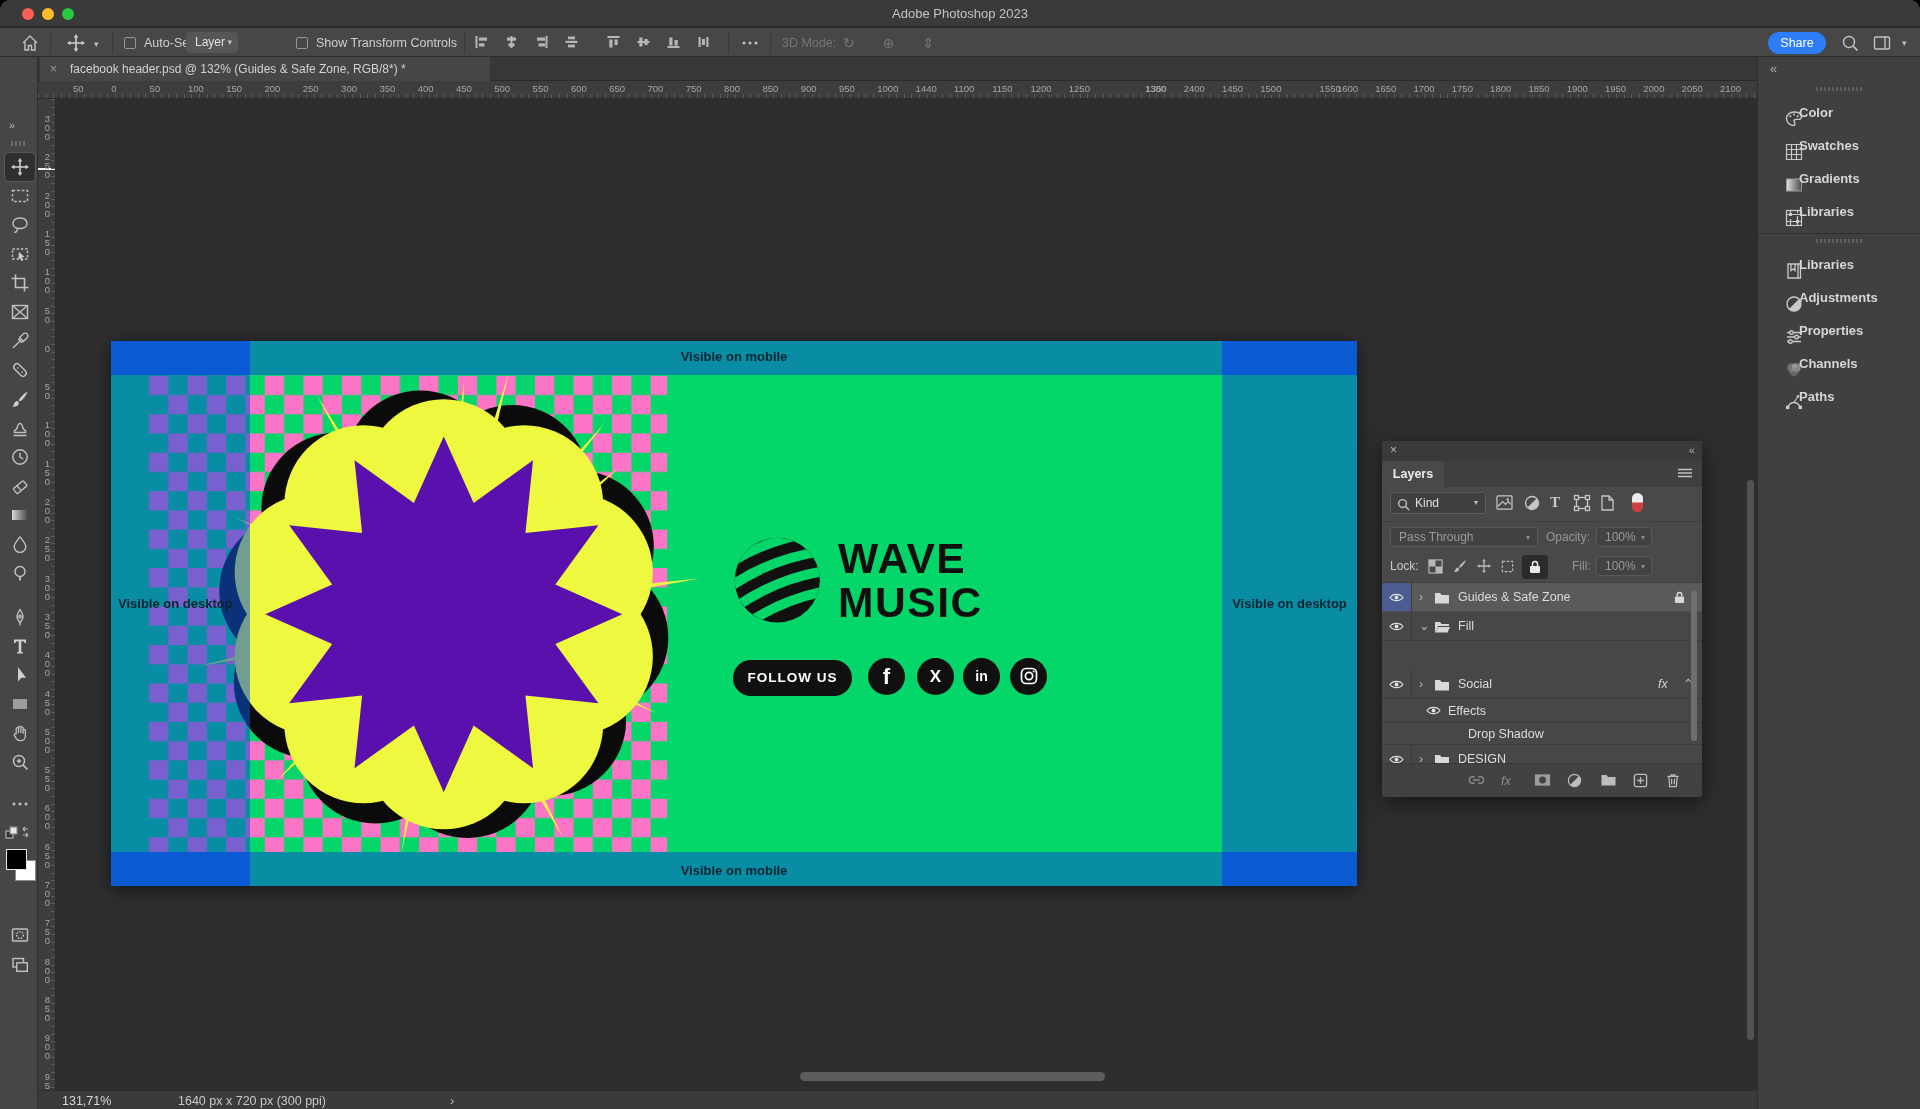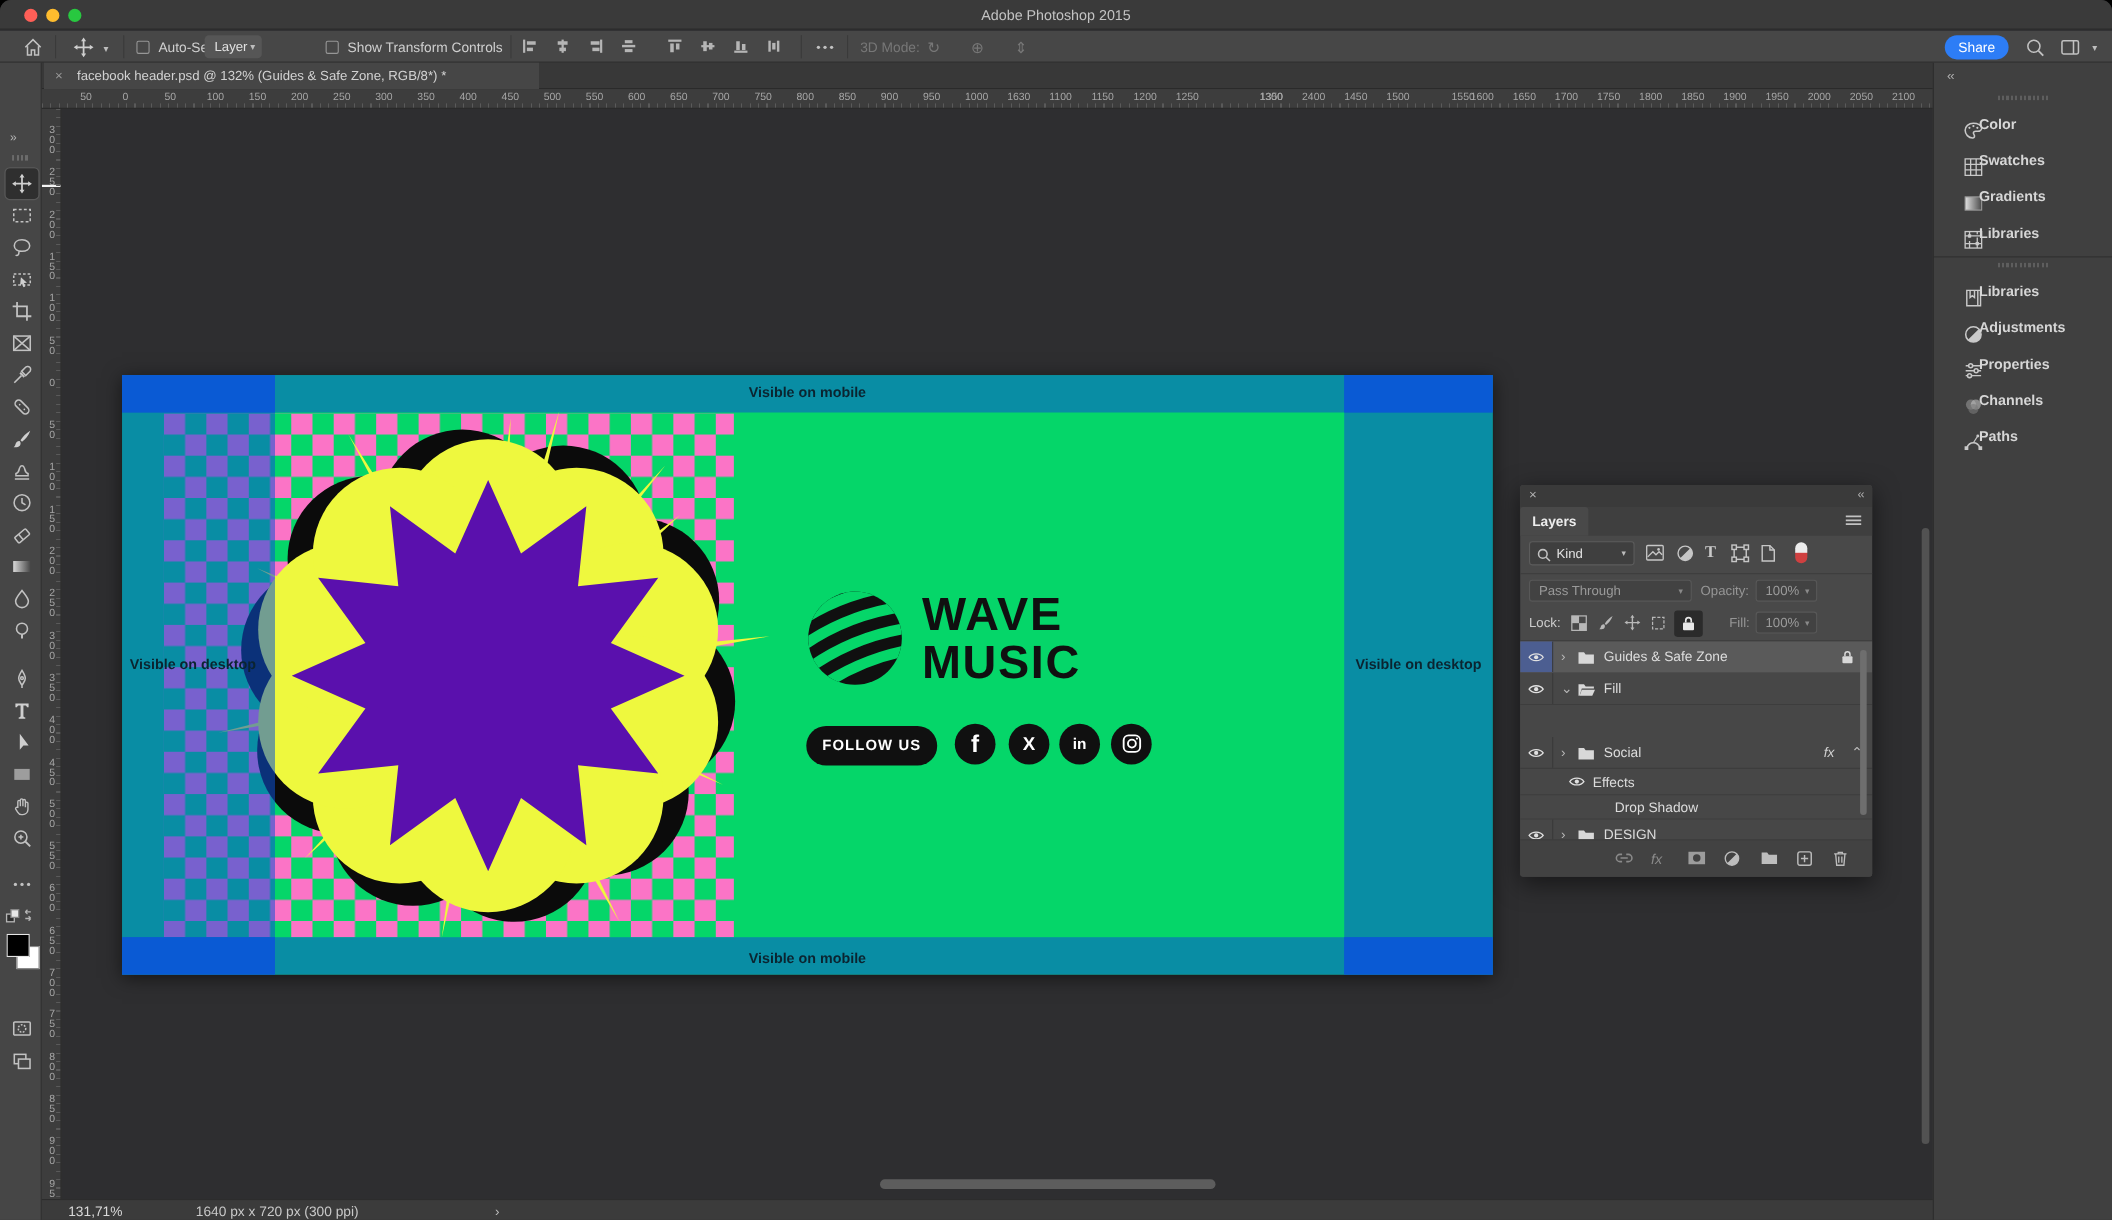--- a/index.html
+++ b/index.html
@@ -98,21 +98,21 @@
 </style>
 </head>
 <body>
 
 <div id="window">
 
   <div class="abs" id="titlebar">
     <div class="abs tl" style="left:22px;background:#ff5f57"></div>
     <div class="abs tl" style="left:42px;background:#febc2e"></div>
     <div class="abs tl" style="left:62px;background:#28c840"></div>
-    <div class="abs" id="title-text">Adobe Photoshop 2015</div>
+    <div class="abs" id="title-text">Adobe Photoshop 2023</div>
   </div>
 
   <div class="abs" id="optionsbar">
     <span class="abs ob-icon" style="left:20px">
         <svg width="20" height="20" viewBox="0 0 20 20" fill="none" stroke="#c2c2c2" stroke-width="1.4">
           <path d="M3 10 L10 3 L17 10 M5 9 V17 H8.5 V12.5 H11.5 V17 H15 V9"></path>
         </svg>
       </span>
     <div class="abs ob-sep" style="left:50px"></div>
     <span class="abs ob-icon" style="left:66px">
@@ -382,21 +382,21 @@
       <span class="abs rlab" style="left: 494.6px; top: 2px;">550</span>
       <span class="abs rlab" style="left: 532.9px; top: 2px;">600</span>
       <span class="abs rlab" style="left: 571.2px; top: 2px;">650</span>
       <span class="abs rlab" style="left: 609.5px; top: 2px;">700</span>
       <span class="abs rlab" style="left: 647.8px; top: 2px;">750</span>
       <span class="abs rlab" style="left: 686.1px; top: 2px;">800</span>
       <span class="abs rlab" style="left: 724.4px; top: 2px;">850</span>
       <span class="abs rlab" style="left: 762.7px; top: 2px;">900</span>
       <span class="abs rlab" style="left: 801px; top: 2px;">950</span>
       <span class="abs rlab" style="left: 839.3px; top: 2px;">1000</span>
-      <span class="abs rlab" style="left: 877.6px; top: 2px;">1630</span>
+      <span class="abs rlab" style="left: 877.6px; top: 2px;">1440</span>
       <span class="abs rlab" style="left: 915.9px; top: 2px;">1100</span>
       <span class="abs rlab" style="left: 954.2px; top: 2px;">1150</span>
       <span class="abs rlab" style="left: 992.5px; top: 2px;">1200</span>
       <span class="abs rlab" style="left: 1030.8px; top: 2px;">1250</span>
       <span class="abs rlab" style="left: 1107px; top: 2px;">1300</span>
       <span class="abs rlab" style="left: 1107.4px; top: 2px;">1350</span>
       <span class="abs rlab" style="left: 1145.7px; top: 2px;">2400</span>
       <span class="abs rlab" style="left: 1184px; top: 2px;">1450</span>
       <span class="abs rlab" style="left: 1222.3px; top: 2px;">1500</span>
       <span class="abs rlab" style="left: 1260.6px; top: 2px; margin-left: 21px;">1550</span>

